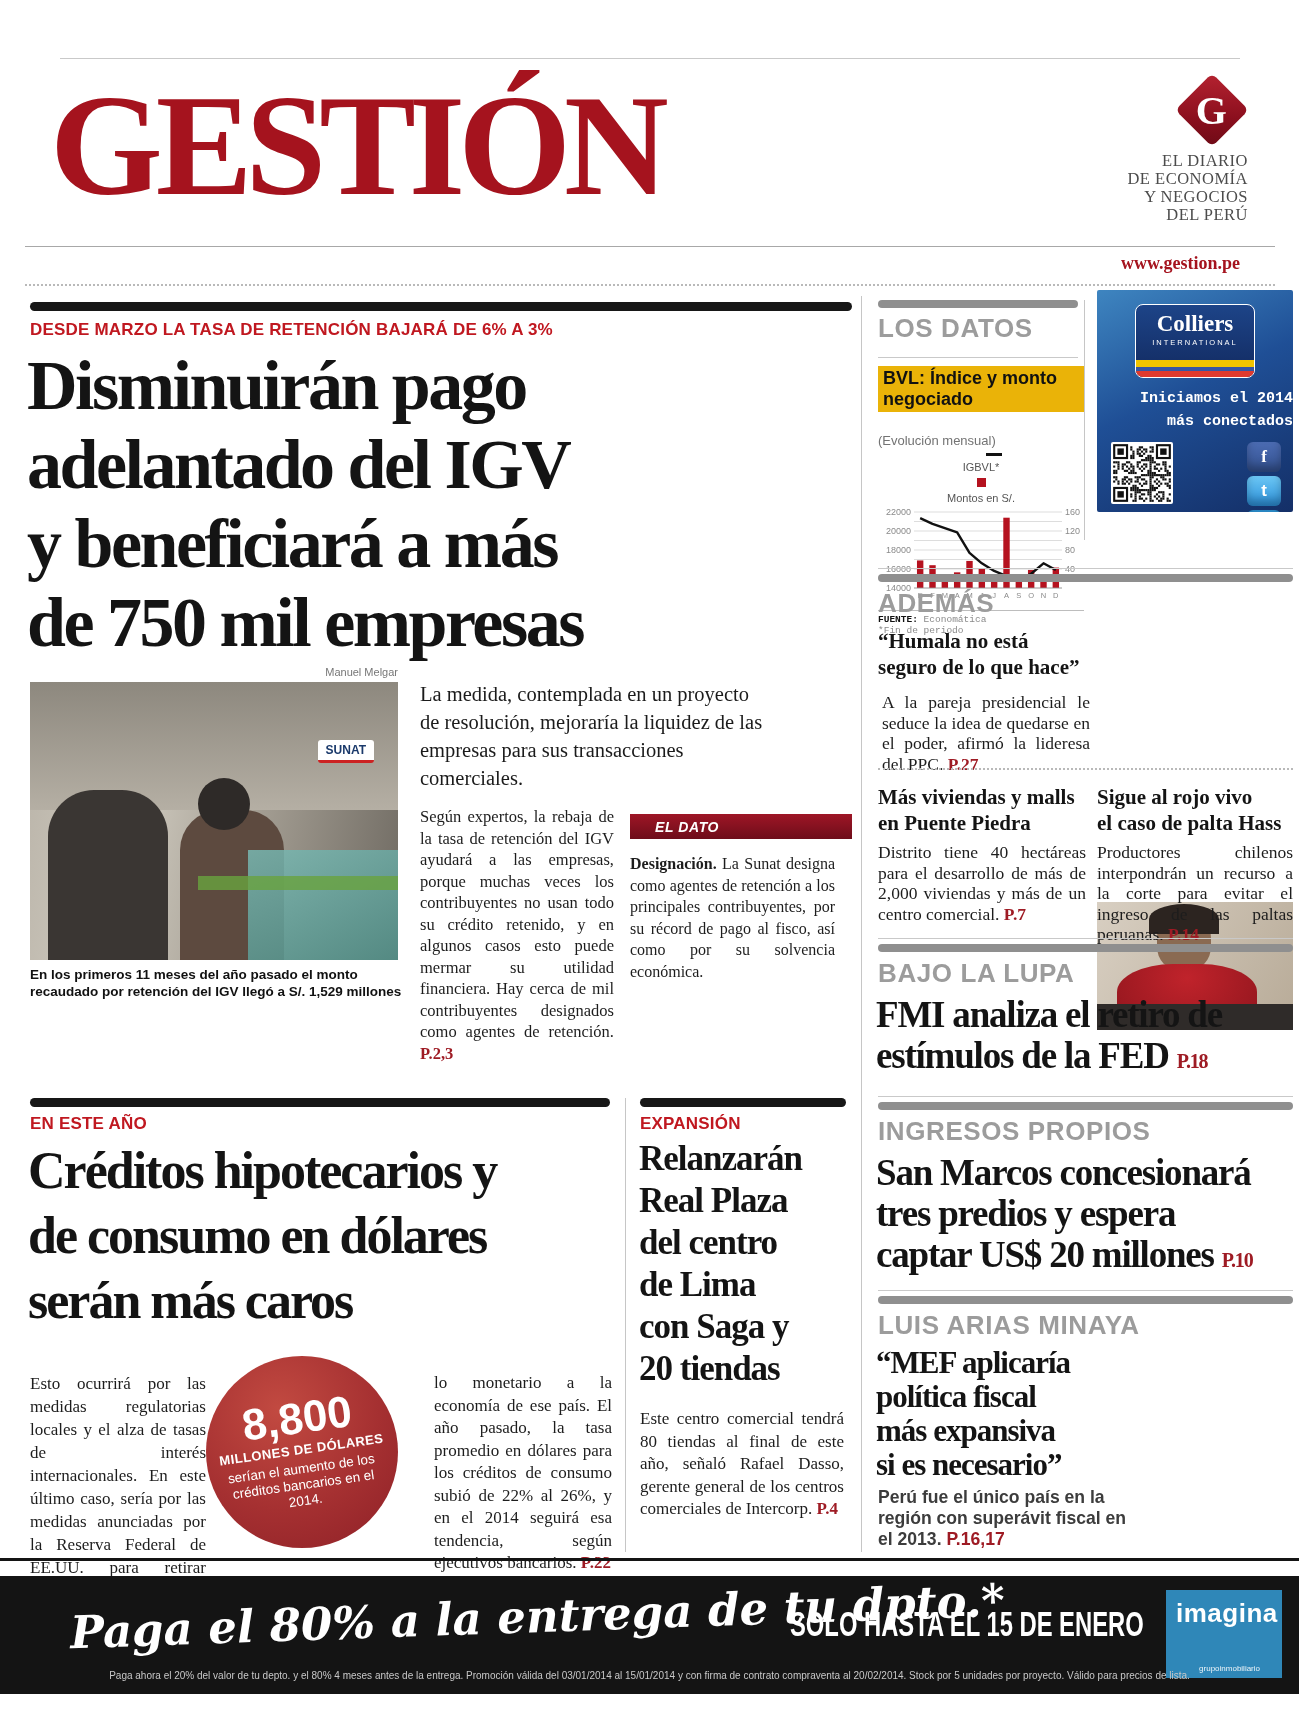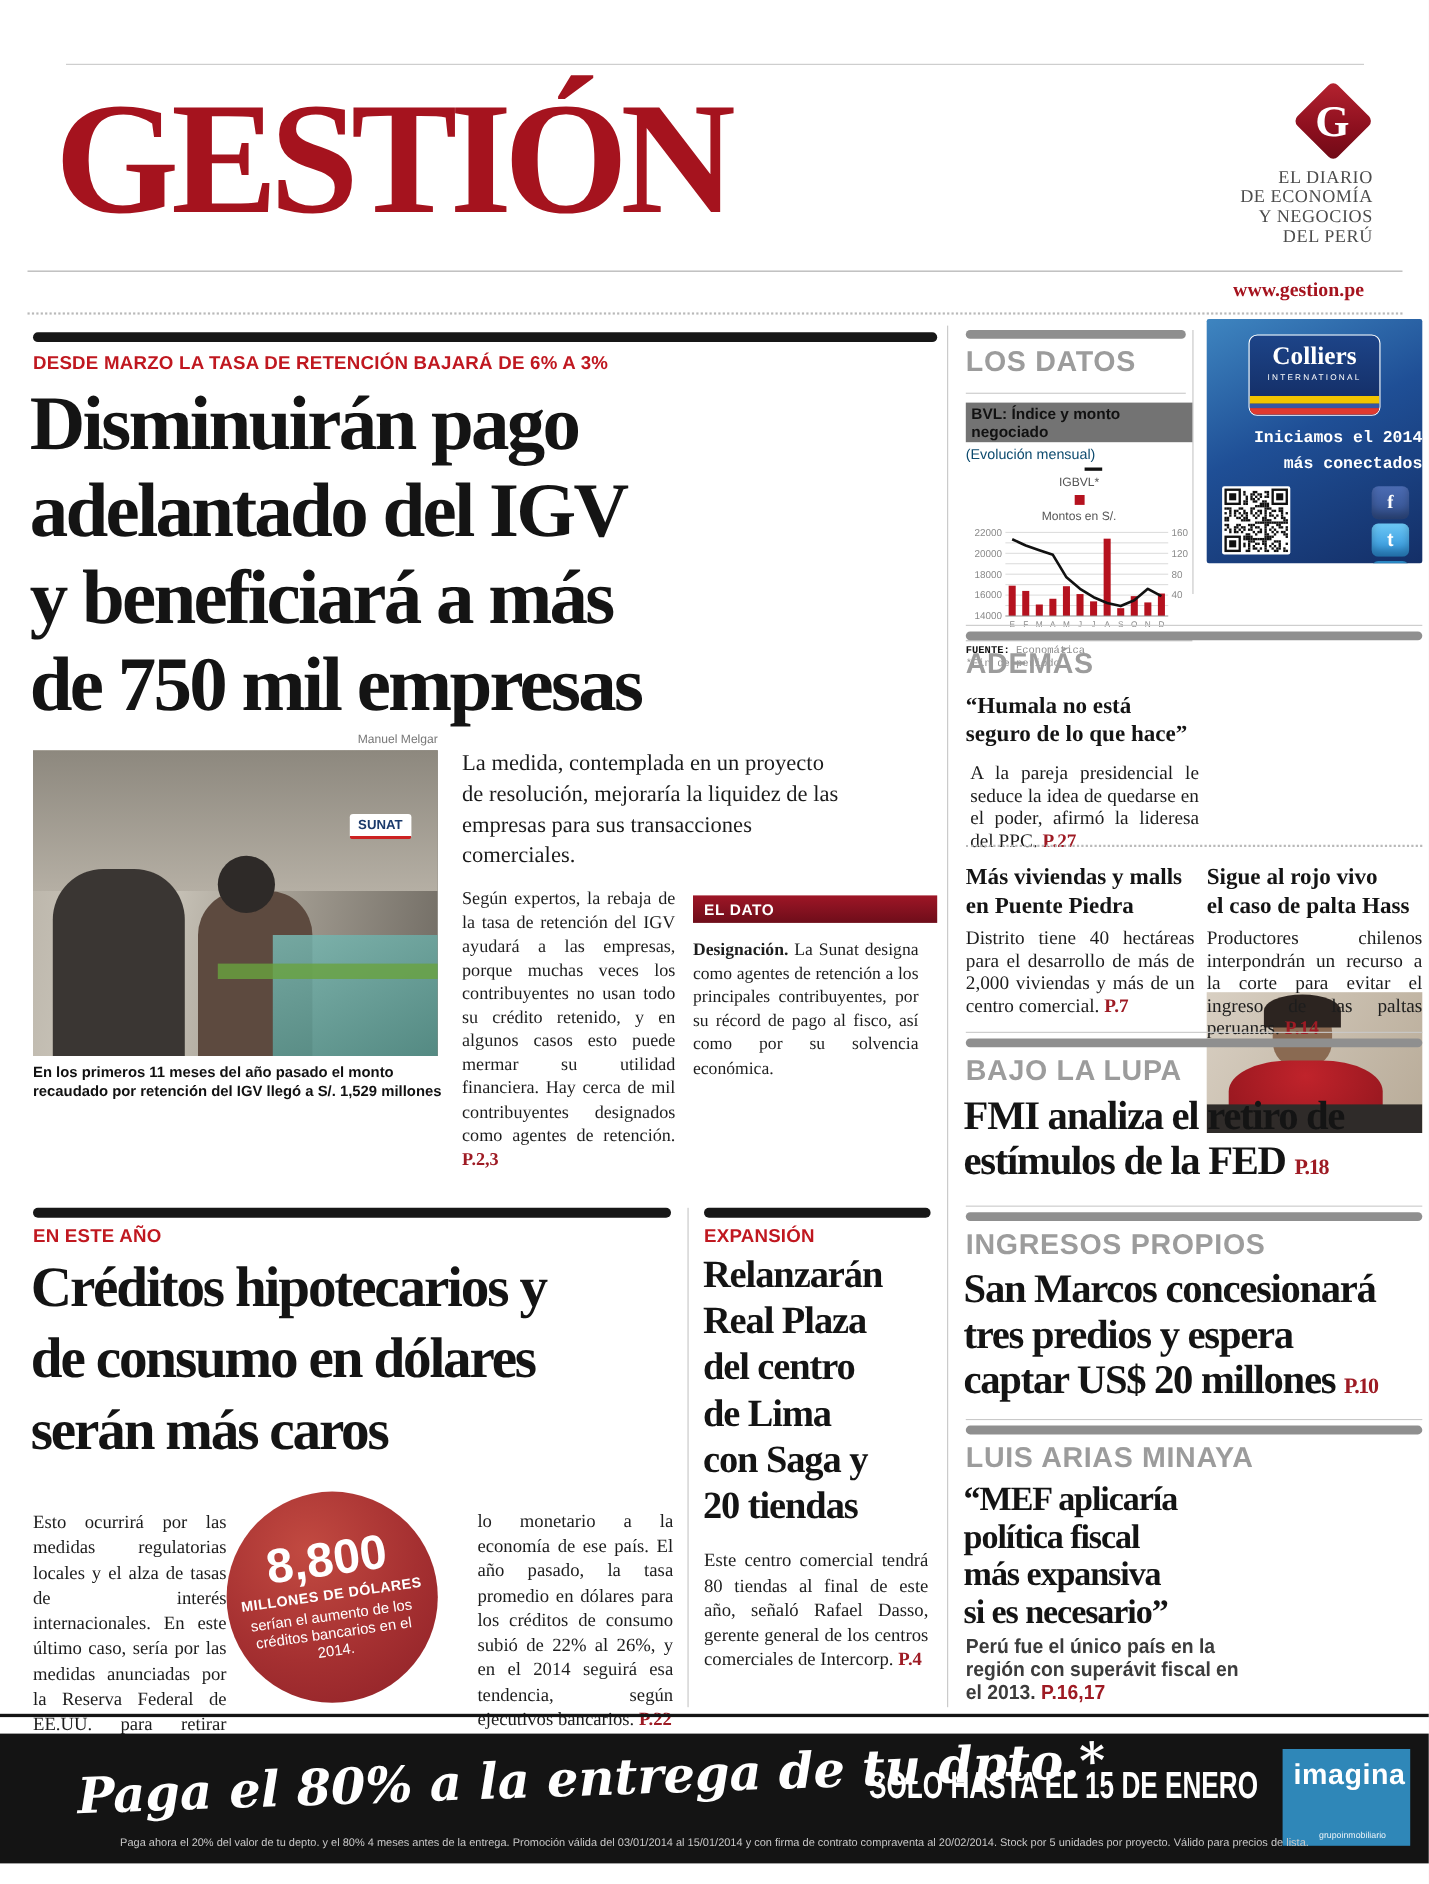--- a/index.html
+++ b/index.html
@@ -22,22 +22,22 @@
   #masthead-title{font-size:145px;line-height:150px;font-weight:bold;color:#A5131E;letter-spacing:-7px;}
   .diamond{width:52px;height:52px;transform:rotate(45deg);border-radius:6px;
            background:linear-gradient(135deg,#b52330 0%,#8c0f1e 60%,#6e0a16 100%);
            display:flex;align-items:center;justify-content:center;}
   .diamond span{transform:rotate(-45deg);color:#fff;font-weight:bold;font-size:40px;font-family:"Liberation Serif",serif;}
   .tagline{font-size:16.5px;line-height:18px;color:#4c4c4c;text-align:right;letter-spacing:.5px;}
   .flag{width:34px;height:22px;border-radius:2px;transform:rotate(-6deg) skewY(-5deg);
         background:linear-gradient(90deg,#D91023 0 33%,#ffffff 33% 66%,#D91023 66% 100%);
         box-shadow:0 1px 1px rgba(0,0,0,.35);}
   
-  .chart-title{display:inline-block;background:#737373;padding:2px 5px;font-weight:bold;font-size:14px;color:#111;font-family:"Liberation Sans",sans-serif;}
-  .chart-sub{font-family:"Liberation Sans",sans-serif;font-size:13px;color:#0c4a6e;margin-top:3px;}
+  .chart-title{display:inline-block;background:#eab308;padding:2px 5px;font-weight:bold;font-size:18px;color:#111;font-family:"Liberation Sans",sans-serif;}
+  .chart-sub{font-family:"Liberation Sans",sans-serif;font-size:13px;color:#737373;margin-top:21px;}
   .legend{font-family:"Liberation Sans",sans-serif;font-size:11px;color:#555;display:flex;align-items:center;gap:5px;margin-top:5px;flex-direction:column;}
   .sw-line{display:inline-block;width:16px;height:3px;background:#111;}
   .sw-box{display:inline-block;width:9px;height:9px;background:#B5121F;}
   .source-row{border-top:1px solid #bdbdbd;margin-top:2px;padding-top:3px;display:flex;justify-content:space-between;
               font-family:Liberation Mono, monospace;font-size:9.5px;color:#8a8a8a;flex-direction:column;}
   
   #colliers{background:linear-gradient(155deg,#3e85c0 0%,#1f4f96 45%,#142f67 100%);border-radius:2px;overflow:hidden;}
   .colliers-box{width:118px;height:72px;margin:14px auto 0;border:1.5px solid #fff;border-radius:8px;overflow:hidden;
                 background:linear-gradient(180deg,#1d4488,#122a60);text-align:center;position:relative;}
   .colliers-brand{color:#fff;font-size:23px;font-weight:bold;margin-top:6px;font-family:"Liberation Serif",serif;}
@@ -111,21 +111,21 @@
     <div class="abs" style="right:0;bottom:70px;width:200px;height:14px;background:#69a23e;opacity:.8;"></div>
   </div>
 
   <div class="abs sans" style="left:30px;top:966px;width:390px;font-weight:bold;font-size:13.5px;line-height:17px;color:#111;">En los primeros 11 meses del año pasado el monto recaudado por retención del IGV llegó a S/. 1,529 millones</div>
 
   <div class="abs" style="left:420px;top:680px;width:352px;font-size:20.5px;line-height:28px;color:#1b1b1b;">La medida, contemplada en un proyecto de resolución, mejoraría la liquidez de las empresas para sus transacciones comerciales.</div>
 
   <p class="abs body-copy" style="left:420px;top:806px;width:194px;margin:0;font-size:16.5px;line-height:21.5px;"><span>Según expertos, la rebaja de la tasa de retención del IGV ayudará a las empresas, porque muchas veces los contribuyentes no usan todo su crédito retenido, y en algunos casos esto puede mermar su utilidad financiera. Hay cerca de mil contribuyentes designados como agentes de retención. </span><span class="pageref">P.2,3</span></p>
 
   <div class="abs" style="left:630px;top:814px;width:222px;">
-    <div class="sans" style="height:25px;background:linear-gradient(180deg,#9E1626 0%,#6E0D1A 100%);color:#fff;font-weight:bold;font-size:14px;letter-spacing:.6px;display:flex;align-items:center;padding-left:10px;">EL DATO</div>
+    <div class="sans" style="height:25px;background:linear-gradient(180deg,#9E1626 0%,#6E0D1A 100%);color:#fff;font-weight:bold;font-size:14px;letter-spacing:.6px;display:flex;align-items:center;padding-left:25px;font-style:italic;">EL DATO</div>
     <p class="body-copy" style="width:205px;margin:14px 0 0;font-size:16px;line-height:21.5px;"><span style="font-weight:bold;">Designación.</span><span> La Sunat designa como agentes de retención a los principales contribuyentes, por su récord de pago al fisco, así como por su solvencia económica.</span></p>
   </div>
 
   <div class="abs bar-black" style="left:30px;top:1098px;width:580px;"></div>
   <div class="abs kicker" style="left:30px;top:1114px;">EN ESTE AÑO</div>
   <div class="abs hl" style="left:28px;top:1138px;width:595px;font-size:52px;line-height:65px;letter-spacing:-2px;">
     <div>Créditos hipotecarios y</div>
     <div>de consumo en dólares</div>
     <div>serán más caros</div>
   </div>

